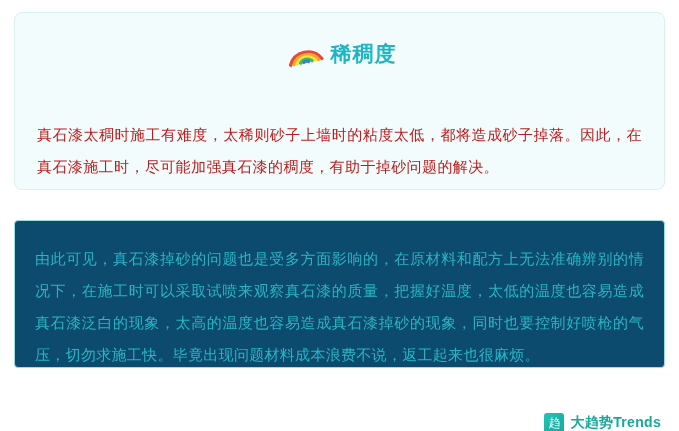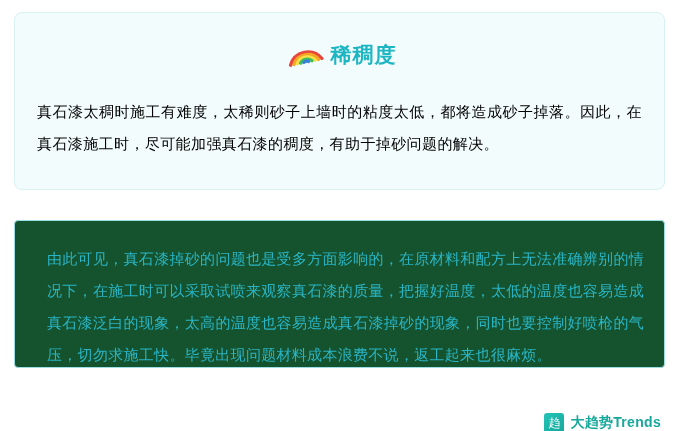--- a/index.html
+++ b/index.html
@@ -25,20 +25,21 @@
   
   .card-top {
     position: relative;
     margin-top: 12px;
     background: #f2fcfc;
     border: 1px solid #d8f2f2;
     border-radius: 8px;
     padding: 18px 22px 24px 22px;
     box-sizing: border-box;
     height: 178px;
+    font-family: Liberation Serif, serif;
   }
   .title-row {
     display: flex;
     align-items: center;
     justify-content: center;
     gap: 2px;
     height: 46px;
   }
   .rainbow-icon {
     display: block;
@@ -49,36 +50,36 @@
     top: -2px;
   }
   .title-text {
     font-size: 21px;
     font-weight: bold;
     color: #1fb6c4;
     letter-spacing: 1px;
     line-height: 1;
   }
   .card-top-body {
-    margin-top: 19px;
+    margin-top: 42px;
     font-size: 15px;
     line-height: 32px;
-    color: #000000;
+    color: #b91c1c;
     text-align: justify;
     letter-spacing: 0.4px;
   }
 
   
   .card-bottom {
     position: relative;
     margin-top: 30px;
-    background: #14532d;
+    background: #0c4a6e;
     border: 1px solid #9ddde4;
     border-radius: 4px;
-    padding: 22px 20px 20px 32px;
+    padding: 22px 20px 20px 20px;
     box-sizing: border-box;
     height: 148px;
   }
   .card-bottom-body {
     font-size: 15px;
     line-height: 32px;
     color: #2ab5c6;
     text-align: justify;
     letter-spacing: 0.3px;
   }

